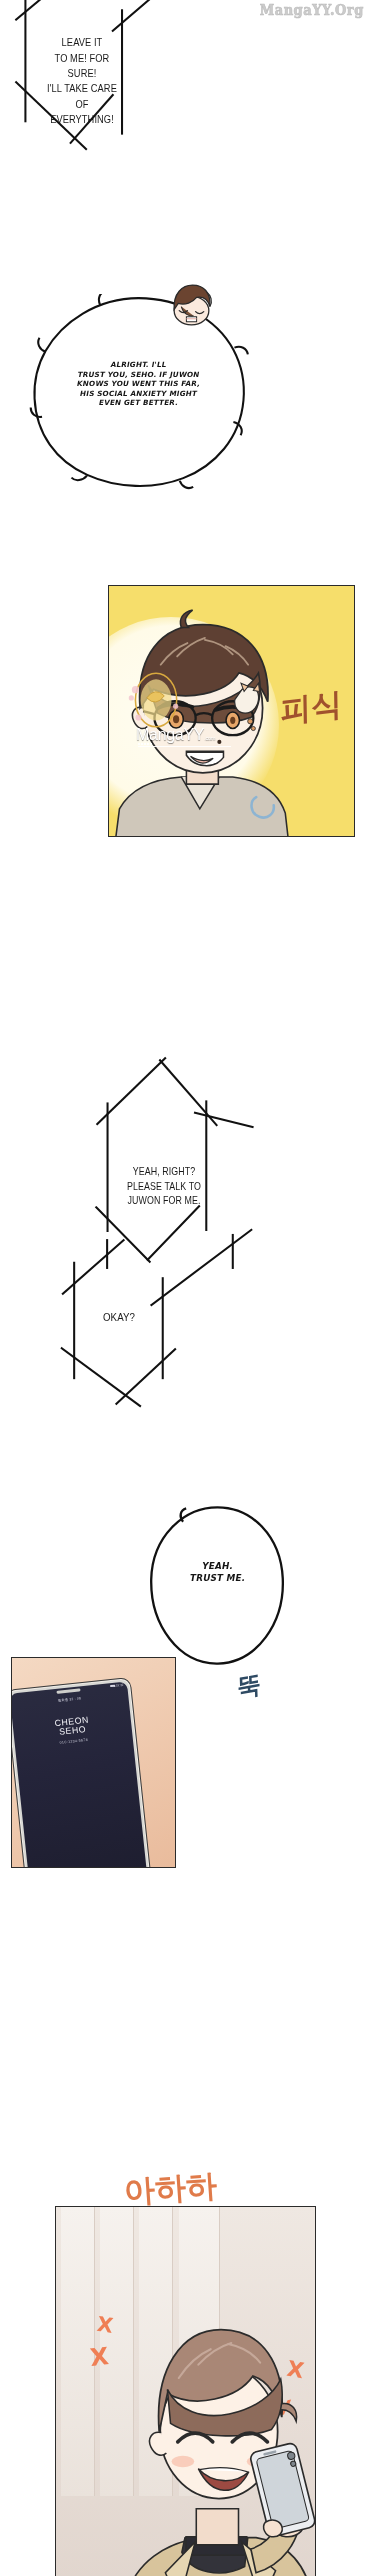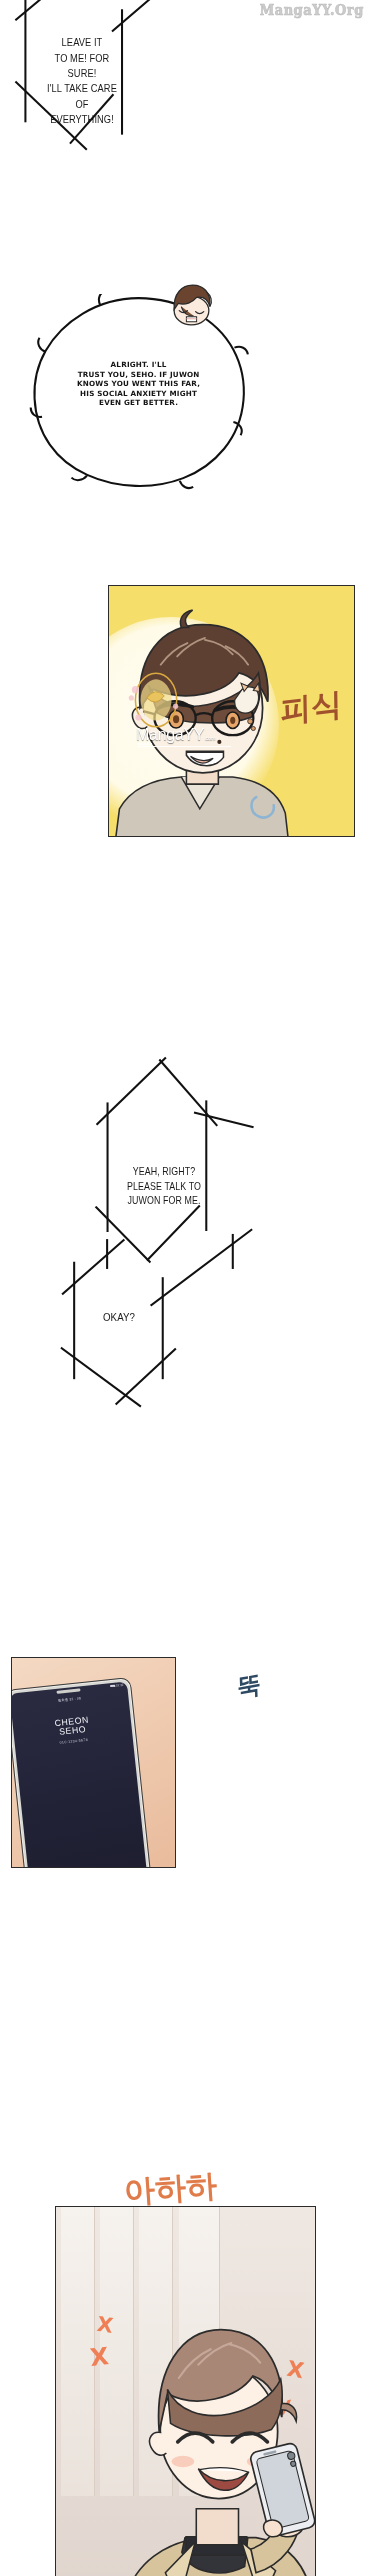--- a/index.html
+++ b/index.html
@@ -53,20 +53,21 @@
   }
 
   
   .bubble-wrap { position: absolute; }
   .bubble-wrap svg { display: block; }
   .bubble-text {
     position: absolute;
     text-align: center;
     font-family: "DejaVu Sans", sans-serif;
     font-weight: 700;
+    font-style: italic;
     color: #151515;
     line-height: 1.33;
     letter-spacing: 0.2px;
     white-space: pre-line;
   }
 
   
   .panel {
     position: absolute;
     overflow: hidden;
@@ -372,20 +373,29 @@
         <line x1="138" y1="8" x2="138" y2="62"></line>
         <line x1="224" y1="134" x2="418" y2="-12"></line>
         <line x1="382" y1="-2" x2="382" y2="62"></line>
         <line x1="50" y1="218" x2="202" y2="330"></line>
         <line x1="270" y1="220" x2="156" y2="326"></line>
       </g>
     </svg>
     <div class="hex-text" style="left:47px; top:73px; width:72px; font-size:11.3px;">OKAY?</div>
   </div>
 
+  <div class="bubble-wrap" style="left:143px; top:1504px; width:149px; height:165px;">
+    <svg width="149" height="165" viewBox="0 0 290 320" aria-hidden="true">
+      <path d="M145 6 C212 6 268 62 272 144 C276 230 222 308 146 310
+               C70 312 14 234 16 146 C18 64 78 6 145 6 Z" fill="#ffffff" stroke="#111" stroke-width="4.5"></path>
+      <path d="M78 34 c-8 -10 -6 -22 6 -26" fill="none" stroke="#111" stroke-width="4.5"></path>
+    </svg>
+    <div class="bubble-text" style="left:21.6px; top:57px; width:106px; font-size:8.8px;">YEAH.
+TRUST ME.</div>
+  </div>
 
   <div class="sfx sfx-ttuk nosel" style="left:237px; top:1674px;">뚝</div>
 
   <div class="panel phone-panel" style="left:11.3px; top:1657px; width:165px; height:211px;">
 
     <div class="phone-body" style="left:4.1px; top:25px; width:126px; height:216px;">
       <div class="phone-screen">
 
         <div class="phone-notch"></div>
 

